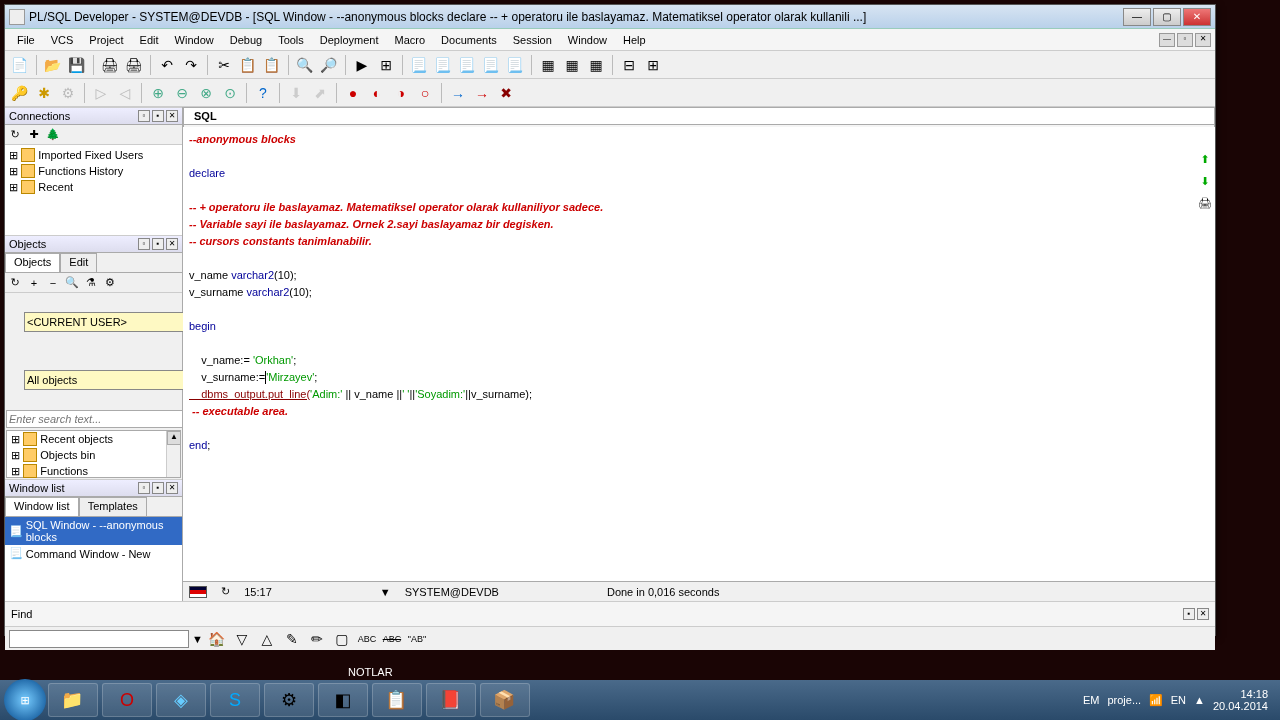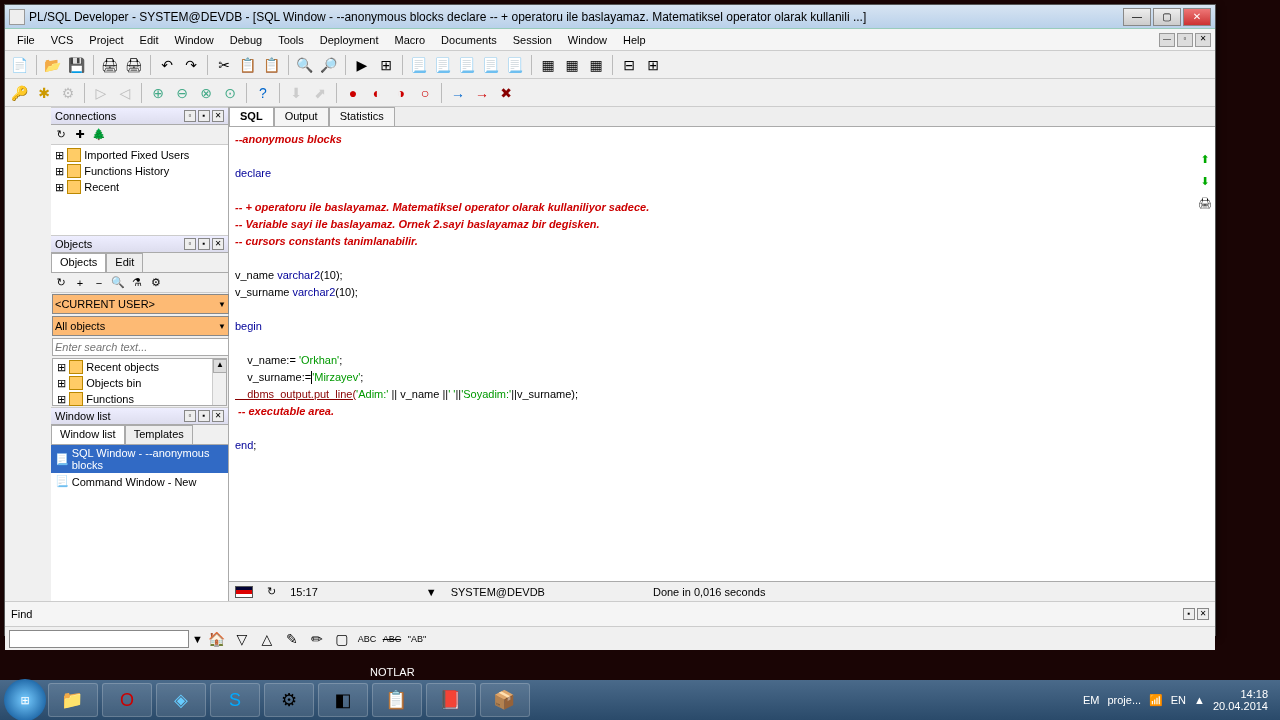--- a/index.html
+++ b/index.html
@@ -11,42 +11,42 @@
 .winbtns { display: flex; gap: 2px; margin-left: auto; }
 .winbtn { width: 28px; height: 18px; background: linear-gradient(#eee,#ccc); border: 1px solid #888; text-align: center; line-height: 16px; font-size: 10px; cursor: pointer; }
 .winbtn.close { background: linear-gradient(#e77,#c33); color: #fff; }
 .menubar { height: 22px; background: #f5f5f5; display: flex; align-items: center; padding: 0 4px; border-bottom: 1px solid #ccc; }
 .menubar span { padding: 20px 8px; cursor: pointer; }
 .mdi-btns { margin-left: auto; display: flex; gap: 2px; }
 .mdi-btn { width: 16px; height: 14px; background: #ddd; border: 1px solid #999; cursor: pointer; font-size: 8px; text-align: center; }
 .toolbar { height: 28px; background: #f0f0f0; display: flex; align-items: center; padding: 2px 4px; border-bottom: 1px solid #ccc; gap: 2px; }
 .tb-btn { width: 22px; height: 22px; border: 1px solid transparent; display: flex; align-items: center; justify-content: center; cursor: pointer; font-size: 14px; }
 .tb-sep { width: 1px; height: 20px; background: #bbb; margin: 0 3px; }
-.main { display: flex; height: 494px; padding-left: 46px; }
+.main { display: flex; height: 494px; }
 .left-panel { width: 178px; display: flex; flex-direction: column; border-right: 1px solid #aaa; }
 .panel-h { height: 18px; background: linear-gradient(#eef,#dde); border-top: 1px solid #ccc; border-bottom: 1px solid #aaa; display: flex; align-items: center; padding: 0 4px; font-size: 11px; }
 .panel-h-btns { margin-left: auto; display: flex; gap: 2px; }
 .panel-h-btn { width: 12px; height: 12px; border: 1px solid #888; background: #eee; font-size: 8px; text-align: center; line-height: 10px; cursor: pointer; }
 .mini-tb { height: 20px; border-bottom: 1px solid #ccc; display: flex; align-items: center; padding: 2px; gap: 3px; }
 .mini-btn { width: 16px; height: 16px; cursor: pointer; display: flex; align-items: center; justify-content: center; font-size: 11px; }
 .tree { background: #fff; flex: 1; padding: 2px; overflow: auto; font-size: 11px; }
 .tree-item { padding: 1px 2px; display: flex; align-items: center; gap: 3px; cursor: pointer; }
 .tree-icon { width: 14px; height: 14px; background: #fc6; border: 1px solid #b80; }
 .obj-tabs { display: flex; height: 20px; border-bottom: 1px solid #aaa; }
 .obj-tab { padding: 2px 8px; border: 1px solid #aaa; border-bottom: none; background: #eee; cursor: pointer; font-size: 11px; }
 .obj-tab.active { background: #fff; }
-.combo { width: 100%; height: 20px; border: 1px solid #888; background: #fdba74; padding: 2px; font-size: 11px; margin: 1px; display: flex; align-items: center; }
+.combo { width: 100%; height: 20px; border: 1px solid #888; background: #fef9c3; padding: 2px; font-size: 11px; margin: 19px; display: flex; align-items: center; }
 .combo::after { content: "▼"; margin-left: auto; font-size: 8px; }
 .search-in { width: 100%; height: 18px; border: 1px solid #aaa; padding: 2px; font-style: italic; color: #888; margin: 1px; }
 .obj-list { background: #fff; flex: 1; border: 1px solid #aaa; margin: 1px; position: relative; }
 .obj-li { padding: 1px 4px; display: flex; align-items: center; gap: 3px; }
 .wl-item { padding: 2px 4px; display: flex; align-items: center; gap: 3px; background: #fff; cursor: pointer; font-size: 11px; }
 .wl-item.sel { background: #316ac5; color: #fff; }
 .editor-area { flex: 1; display: flex; flex-direction: column; background: #fff; }
-.ed-tabs { height: 20px; display: flex; border-bottom: 1px solid #aaa; background: #eee; }
+.ed-tabs { height: 20px; display: flex; border-bottom: 1px solid #aaa; background: #eee; flex-direction: column; }
 .ed-tab { padding: 2px 10px; border: 1px solid #aaa; border-bottom: none; background: #f5f5f5; cursor: pointer; font-size: 11px; }
 .ed-tab.active { background: #fff; font-weight: bold; }
 .code { flex: 1; padding: 4px 6px; font-family: 'Courier New', monospace; font-size: 13px; line-height: 17px; background: #fff; white-space: pre; overflow: auto; }
 .c-comment { color: #c00; font-style: italic; font-weight: bold; }
 .c-kw { color: #009; font-weight: normal; }
 .c-str { color: #090; }
 .c-id { color: #000; }
 .c-call { color: #800; text-decoration: underline; }
 .status { height: 20px; border-top: 1px solid #aaa; display: flex; align-items: center; padding: 0 6px; gap: 14px; background: #f0f0f0; font-size: 11px; }
 .flag { width: 18px; height: 12px; background: linear-gradient(to bottom, #003 33%, #d00 33% 66%, #fff 66%); border: 1px solid #555; }
@@ -324,21 +324,21 @@
     <div class="tb-btn">△</div>
     <div class="tb-btn">✎</div>
     <div class="tb-btn">✏</div>
     <div class="tb-btn">▢</div>
     <div class="tb-btn" style="font-size:9px">ABC</div>
     <div class="tb-btn" style="font-size:9px;text-decoration:line-through">ABC</div>
     <div class="tb-btn" style="font-size:9px">"AB"</div>
   </div>
 </div>
 
-<div class="desktop-label" style="left:370px">NOTLAR</div>
+<div class="desktop-label" style="left:348px">NOTLAR</div>
 
 <div class="taskbar">
   <div class="start">⊞</div>
   <div class="tb-task">📁</div>
   <div class="tb-task" style="color:#c00">O</div>
   <div class="tb-task" style="color:#6cf">◈</div>
   <div class="tb-task" style="color:#0af">S</div>
   <div class="tb-task">⚙</div>
   <div class="tb-task">◧</div>
   <div class="tb-task">📋</div>

